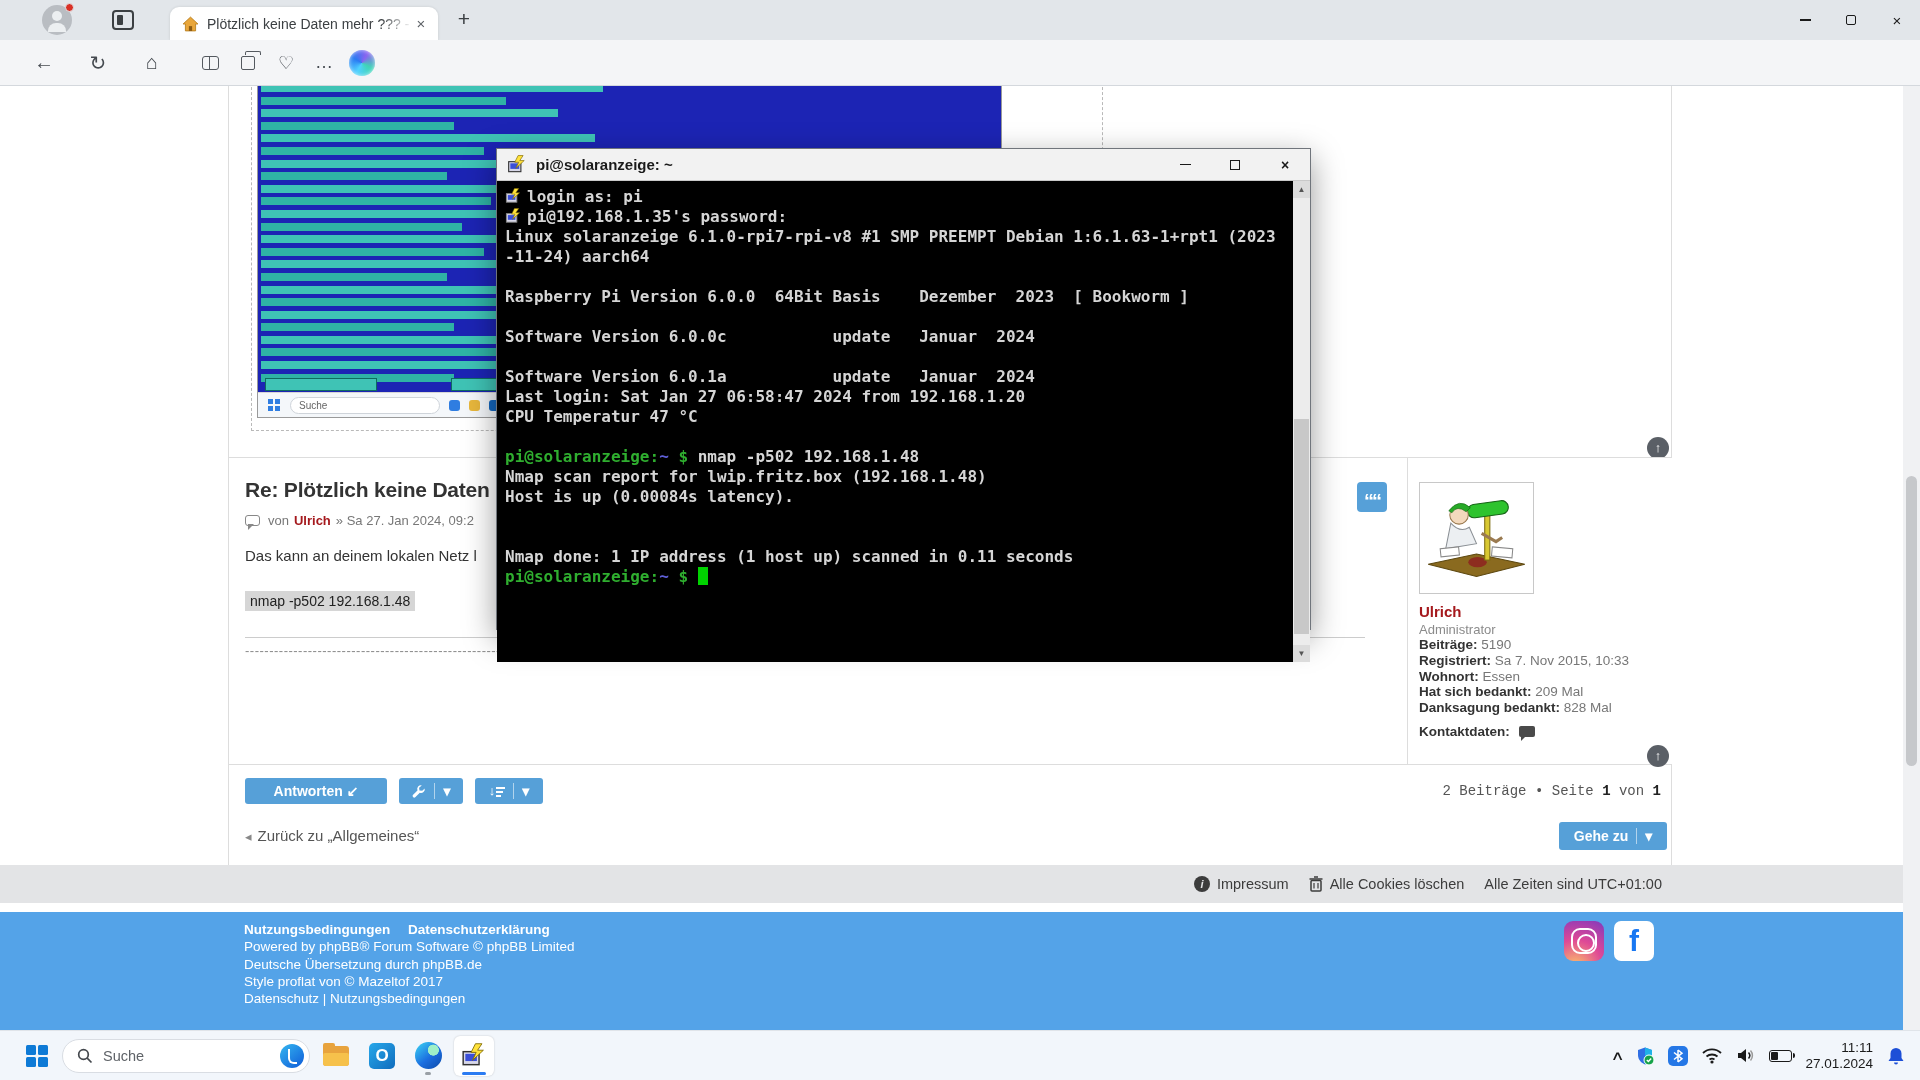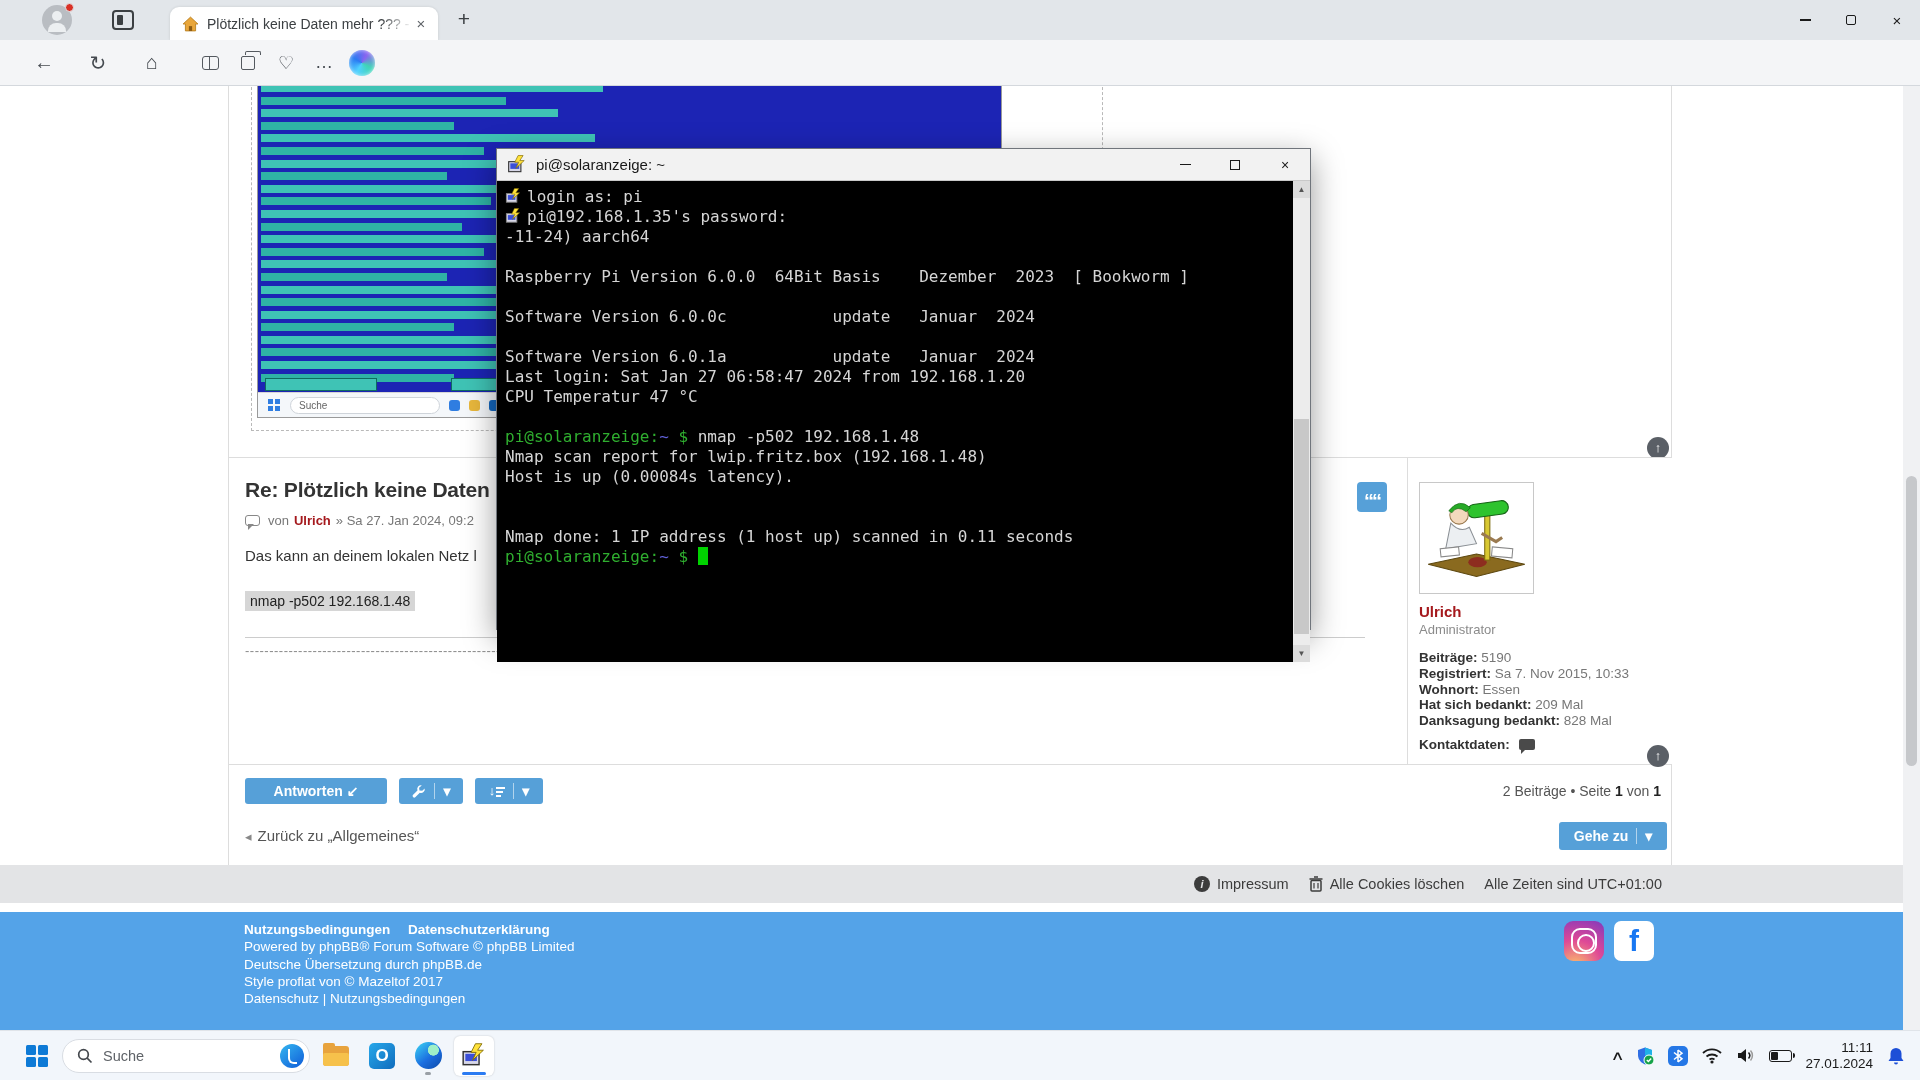--- a/index.html
+++ b/index.html
@@ -94,38 +94,38 @@
   .sig-dashes { margin-top:5px; font-size:13px; color:#8a8a8a; white-space:nowrap; overflow:hidden; width:1120px; letter-spacing:0.5px;}
   .sig-line { margin-top:3px; font-size:14px; color:#555; }
   .sig-line .sig-name { display:inline-block; width:124px; }
   .quote-btn { position:absolute; left:1128px; top:24px; width:30px; height:30px; background:#56a0d8;
                border-radius:4px; color:#fff; text-align:center; font-size:20px; font-weight:bold; line-height:38px; letter-spacing:-2px;}
   .profile-col { position:absolute; left:1178px; top:0; width:266px; height:100%; border-left:1px solid #ddd;
                  padding:24px 0 0 11px; background:#fff; }
   .avatar-box { width:115px; height:112px; background:#fff; border:1px solid #c8c8c8; overflow:hidden; }
   .pname { margin-top:9px; font-size:15px; font-weight:bold; color:#a5191d; }
   .prank { margin-top:2px; font-size:13px; color:#8b8b8b; }
-  .pfields { margin-top:13px; }
+  .pfields { }
   .pfrow { font-size:13.5px; line-height:15.8px; color:#777; }
   .pfrow .pflabel { color:#333; font-weight:bold; }
   .contact-row { margin-top:8px; font-size:13.5px; color:#333; font-weight:bold; display:flex; align-items:center;}
   .bubble-f { width:16px; height:11px; background:#4a4a4a; border-radius:2px; position:relative; margin-left:9px;}
   .bubble-f::after{content:"";position:absolute;left:2px;bottom:-4px;border:3px solid transparent;border-top-color:#4a4a4a;border-left-color:#4a4a4a;}
 
   
   .btn { position:absolute; background:#56a0d8; color:#fff; font-weight:bold; font-size:14px;
          border-radius:3px; display:flex; align-items:center; justify-content:center; }
   .btn .vsep { width:1px; height:16px; background:rgba(255,255,255,.55); margin:0 8px; }
   .reply-btn { left:16px; top:692px; width:142px; height:26px; }
   .tools-btn { left:170px; top:692px; width:64px; height:26px; }
   .sort-btn  { left:246px; top:692px; width:68px; height:26px; }
   .sort-glyph { position:relative; font-size:13px; font-weight:bold; }
   .sort-glyph .bars { display:inline-block; vertical-align:middle; margin-left:1px;}
   .sort-glyph .bars i { display:block; background:#fff; height:2px; margin:2px 0; }
-  .pagination { position:absolute; right:10px; top:697px; font-size:14px; color:#555; }
+  .pagination { position:absolute; right:10px; top:697px; font-size:14px; color:#555;font-family:Liberation Mono, monospace; }
   .pagination b { color:#222; }
   .back-link { position:absolute; left:16px; top:741px; font-size:15px; color:#555; }
   .back-link .tri { color:#888; margin-right:6px; font-size:13px; }
   .goto-btn { right:4px; top:736px; width:108px; height:28px; position:absolute; }
 
   
   .statusbar { position:absolute; left:0; top:779px; width:1920px; height:38px; background:#e3e4e6;
                display:flex; align-items:center; justify-content:flex-end; padding-right:258px;
                font-size:14.5px; color:#3c3c3c; }
   .statusbar .sb-item { display:flex; align-items:center; margin-left:20px; }
@@ -141,21 +141,21 @@
            background:radial-gradient(circle at 28% 115%, #fdc468, #df4996 50%, #8a3ab9 95%); }
   .insta::before{content:"";position:absolute;inset:7px;border:2.5px solid #fff;border-radius:9px;}
   .insta::after{content:"";position:absolute;left:13px;top:13px;width:14px;height:14px;border:2.5px solid #fff;border-radius:50%;}
   .fb { width:40px; height:40px; border-radius:7px; background:#fff; color:#1877f2;
         font-size:30px; font-weight:bold; text-align:center; line-height:40px; }
   .page-scrollbar { position:absolute; right:0; top:0; width:17px; height:944px; background:#f0f1f3; }
   .page-scrollbar .thumb { position:absolute; left:3px; width:11px; top:390px; height:290px; background:#c6c8cb; border-radius:6px; }
 
   
   .terminal { position:absolute; left:496px; top:62px; width:815px; height:482px;
-              border:1px solid #70757c; box-shadow:0 10px 30px rgba(0,0,0,.4); background:#ef4444; z-index:20; }
+              border:1px solid #70757c; box-shadow:0 10px 30px rgba(0,0,0,.4); background:#ef4444; z-index:20;font-weight:bold; }
   .term-titlebar { height:32px; background:#f2f2f2; display:flex; align-items:center; padding-left:10px; border-bottom:1px solid #c9c9c9;}
   .term-title { font-size:15px; color:#1a1a1a; margin-left:9px; flex:1; }
   .term-controls { display:flex; height:100%; }
   .tc { width:50px; height:100%; display:flex; align-items:center; justify-content:center; color:#1a1a1a; font-size:14px;}
   .tc .minbar{width:11px;height:1.4px;background:#1a1a1a;}
   .tc .maxbox{width:10px;height:10px;border:1.4px solid #1a1a1a;}
   .term-body { position:relative; height:481px; background:#000; padding:6px 0 0 8px; }
   .tline { font-family:"DejaVu Sans Mono", monospace; font-size:16px; line-height:20px; height:20px;
            white-space:pre; color:#d5d5d5; }
   .tline .tfg { color:#d5d5d5; }
@@ -457,20 +457,21 @@
             <div class="tline"><span class="pmini"><svg width="17" height="17" viewBox="0 0 18 18">
                   <rect x="1.5" y="6" width="11" height="9" fill="#d7d7e8" stroke="#888"></rect>
                   <rect x="3" y="7.5" width="8" height="5" fill="#3b4fd8"></rect>
                   <path d="M10 0.5 L14.5 0.5 L11.5 5 L15.5 5 L8 12 L10.5 6.5 L7 6.5 Z" fill="#ffe23b" stroke="#806a00" stroke-width="0.6"></path>
                 </svg></span><span class="tfg">login as: pi</span></div>
             <div class="tline"><span class="pmini"><svg width="17" height="17" viewBox="0 0 18 18">
                   <rect x="1.5" y="6" width="11" height="9" fill="#d7d7e8" stroke="#888"></rect>
                   <rect x="3" y="7.5" width="8" height="5" fill="#3b4fd8"></rect>
                   <path d="M10 0.5 L14.5 0.5 L11.5 5 L15.5 5 L8 12 L10.5 6.5 L7 6.5 Z" fill="#ffe23b" stroke="#806a00" stroke-width="0.6"></path>
                 </svg></span><span class="tfg">pi@192.168.1.35's password:</span></div>
+            <div class="tline"><span class="tfg">Linux solaranzeige 6.1.0-rpi7-rpi-v8 #1 SMP PREEMPT Debian 1:6.1.63-1+rpt1 (2023</span></div>
             <div class="tline"><span class="tfg">-11-24) aarch64</span></div>
             <div class="tline"><span class="tfg"> </span></div>
             <div class="tline"><span class="tfg">Raspberry Pi Version 6.0.0  64Bit Basis    Dezember  2023  [ Bookworm ]</span></div>
             <div class="tline"><span class="tfg"> </span></div>
             <div class="tline"><span class="tfg">Software Version 6.0.0c           update   Januar  2024</span></div>
             <div class="tline"><span class="tfg"> </span></div>
             <div class="tline"><span class="tfg">Software Version 6.0.1a           update   Januar  2024</span></div>
             <div class="tline"><span class="tfg">Last login: Sat Jan 27 06:58:47 2024 from 192.168.1.20</span></div>
             <div class="tline"><span class="tfg">CPU Temperatur 47 °C</span></div>
             <div class="tline"><span class="tfg"> </span></div>

